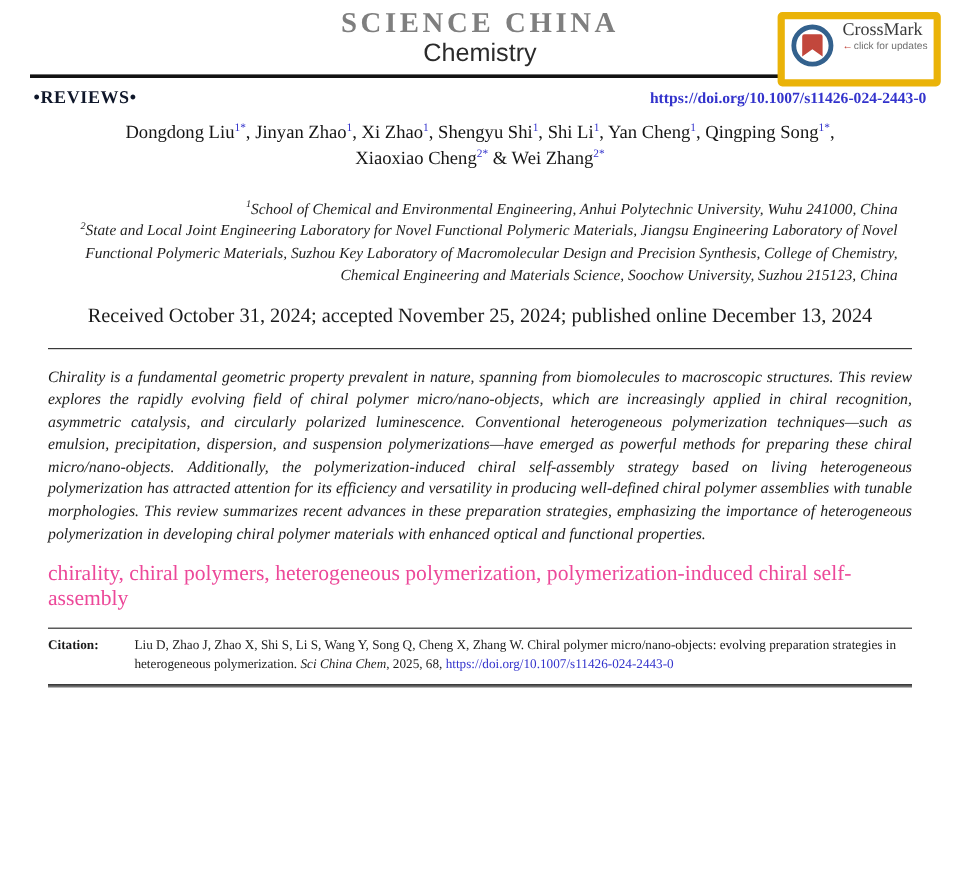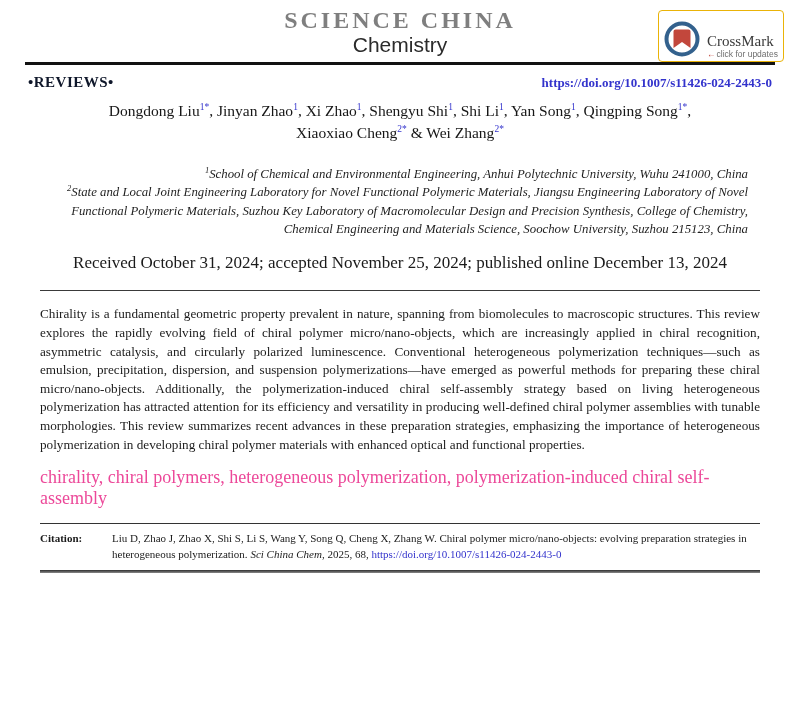--- a/index.html
+++ b/index.html
@@ -14,22 +14,22 @@
   .header{position:relative;height:62px;}
   .journal{ text-align:center;padding-top:7px;}
   .journal-name{
     font-size:24px;font-weight:bold;color:#7f7f7f;letter-spacing:3px;line-height:1.1;
   }
   .journal-sub{
     font-family:"Liberation Sans", sans-serif;font-size:21px;color:#2b2b2b;line-height:1.15;
   }
   .crossmark{
     position:absolute;top:10px;right:16px;width:116px;height:46px;
-    border:1px solid #eab308;border-radius:4px;background:#fff;
-    display:flex;align-items:flex-end;gap:6px;padding:2px 4px;cursor:pointer;
+    border:6px solid #eab308;border-radius:4px;background:#fff;
+    display:flex;align-items:flex-start;gap:6px;padding:2px 4px;cursor:pointer;
   }
   .cm-text{display:flex;flex-direction:column;line-height:1.05;}
   .cm-title{font-size:15px;color:#3a3a3a;}
   .cm-sub{font-size:8.5px;color:#6e6e6e;font-family:"Liberation Sans", sans-serif;}
   .cm-arrow{color:#c2473c;font-weight:bold;margin-right:1px;}
 
   .rule-thick{height:3px;background:#121212;margin:0 25px;}
 
   
   .meta-row{
@@ -57,21 +57,21 @@
   .aff-sup{font-size:8.5px;vertical-align:super;line-height:0;color:#1e1e1e;}
   .received{
     margin-top:14px;text-align:center;font-size:17px;color:#1a1a1a;
   }
 
   .rule-thin{height:1.5px;background:#3a3a3a;margin:17px 40px 0 40px;}
 
   
   .abstract{
     margin:14px 40px 0 40px;text-align:justify;
-    font-size:13.2px;line-height:18.6px;color:#1b1b1b;
+    font-size:13.2px;line-height:18.6px;color:#1b1b1b;font-style:italic;
   }
   .keywords{
     margin:13px 40px 0 40px;font-weight:normal;font-size:18px;color:#ec4899;
   }
 
   
   .citation-wrap{margin:14px 40px 0 40px;border-top:1.5px solid #333;padding:7px 0 8px 0;}
   .citation{display:flex;font-size:11px;line-height:15.5px;color:#1b1b1b;}
   .citation-label{font-weight:bold;flex:0 0 72px;}
   .citation-body{flex:1;}
@@ -105,21 +105,21 @@
 
   <div class="rule-thick"></div>
 
   <div class="meta-row">
     <span class="reviews">•REVIEWS•</span>
     <a class="doi-link">https://doi.org/10.1007/s11426-024-2443-0</a>
   </div>
 
 
   <div class="authors">
-    <div><span>Dongdong Liu</span><sup class="sup-blue">1*</sup>, <span>Jinyan Zhao</span><sup class="sup-blue">1</sup>, <span>Xi Zhao</span><sup class="sup-blue">1</sup>, <span>Shengyu Shi</span><sup class="sup-blue">1</sup>, <span>Shi Li</span><sup class="sup-blue">1</sup>, <span>Yan Song</span><sup class="sup-blue">1</sup>, <span>Qingping Song</span><sup class="sup-blue">1*</sup>,</div>
+    <div><span>Dongdong Liu</span><sup class="sup-blue">1*</sup>, <span>Jinyan Zhao</span><sup class="sup-blue">1</sup>, <span>Xi Zhao</span><sup class="sup-blue">1</sup>, <span>Shengyu Shi</span><sup class="sup-blue">1</sup>, <span>Shi Li</span><sup class="sup-blue">1</sup>, <span>Yan Cheng</span><sup class="sup-blue">1</sup>, <span>Qingping Song</span><sup class="sup-blue">1*</sup>,</div>
     <div><span>Xiaoxiao Cheng</span><sup class="sup-blue">2*</sup> &amp; <span>Wei Zhang</span><sup class="sup-blue">2*</sup></div>
   </div>
 
   <div class="affiliations">
       <div><sup class="aff-sup">1</sup><span>School of Chemical and Environmental Engineering, Anhui Polytechnic University, Wuhu 241000, China</span></div>
       <div><sup class="aff-sup">2</sup><span>State and Local Joint Engineering Laboratory for Novel Functional Polymeric Materials, Jiangsu Engineering Laboratory of Novel Functional Polymeric Materials, Suzhou Key Laboratory of Macromolecular Design and Precision Synthesis, College of Chemistry, Chemical Engineering and Materials Science, Soochow University, Suzhou 215123, China</span></div>
     </div>
 
   <div class="received">Received October 31, 2024; accepted November 25, 2024; published online December 13, 2024</div>
 

